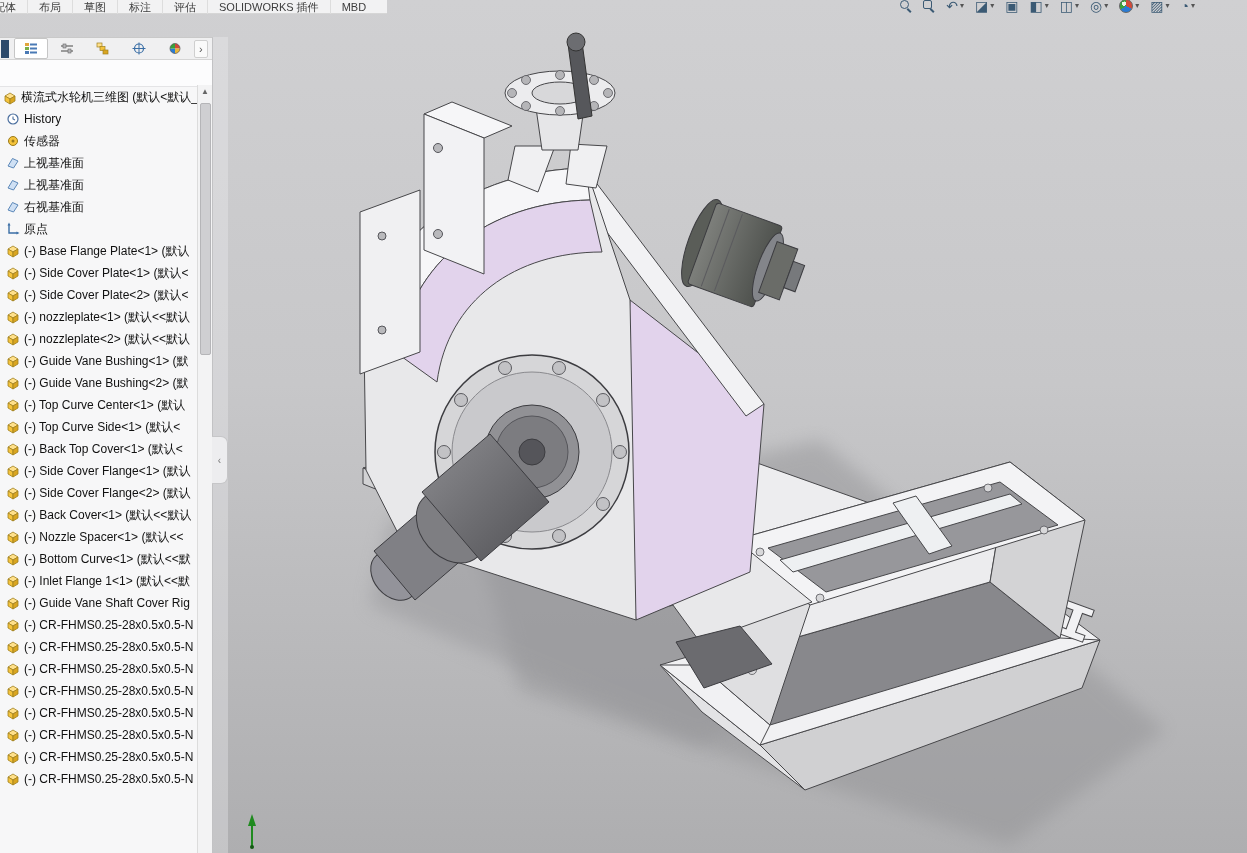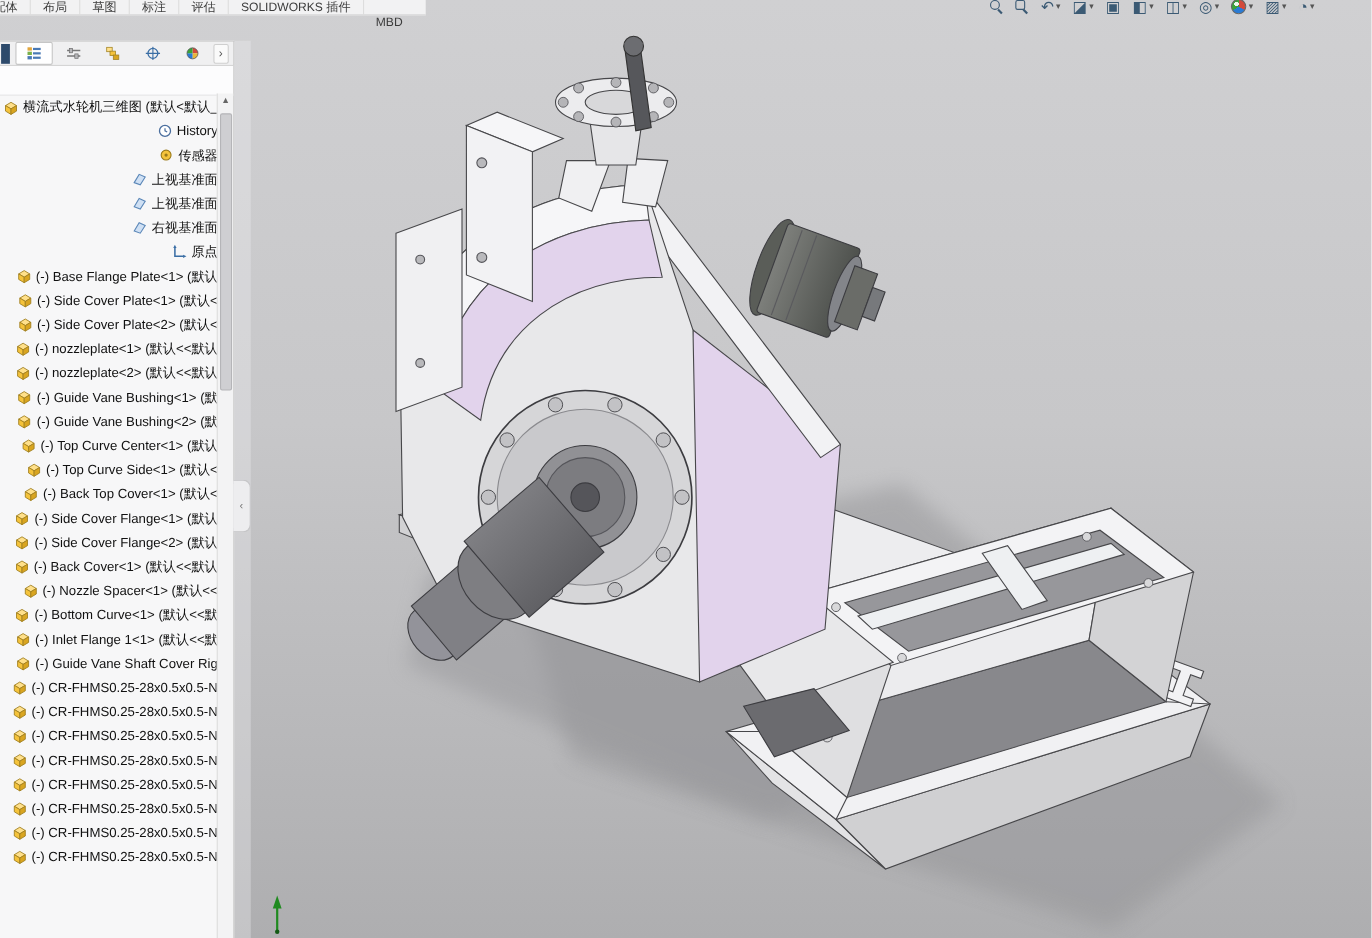--- a/index.html
+++ b/index.html
@@ -6,21 +6,21 @@
   body{width:1247px;height:853px;overflow:hidden;font-family:"Liberation Sans",sans-serif;}
   .app{position:relative;width:1247px;height:853px;background:#f1f1f1;overflow:hidden;}
 
   
   .viewport{position:absolute;inset:0;background:linear-gradient(180deg,#d0d0d2 0%,#c7c7c9 45%,#aeaeb0 100%);}
   .viewport svg{position:absolute;left:0;top:0;}
 
   
   .command-tabs{position:absolute;top:0;left:-34px;height:13px;background:#f2f2f3;border-bottom:1px solid #d6d6d6;display:flex;align-items:flex-start;padding:0 10px 0 6px;z-index:30;}
   .ctab{font-size:11px;color:#3c3c3c;padding:0 11px;border-right:1px solid #ddd;line-height:14px;white-space:nowrap;}
-  .ctab:last-child{border-right:none;margin-top:14px;}
+  .ctab:last-child{border-right:none;}
 
   
   .headsup{position:absolute;top:-5px;right:52px;display:flex;gap:11px;align-items:center;height:21px;z-index:25;}
   .hu-item{display:flex;align-items:center;gap:2px;}
   .hu-glyph{font-size:14px;color:#3b5a74;line-height:14px;}
   .caret{font-size:8px;color:#555;}
   .mag{position:relative;width:12px;height:12px;display:inline-block;}
   .mag::before{content:"";position:absolute;left:0;top:0;width:7px;height:7px;border:1.6px solid #3b5a74;border-radius:50%;}
   .mag.area::before{border-radius:2px;}
   .mag::after{content:"";position:absolute;left:8px;top:8px;width:5px;height:2px;background:#3b5a74;transform:rotate(45deg);transform-origin:0 0;}
@@ -28,21 +28,21 @@
   
   .feature-panel{position:absolute;left:0;top:37px;width:212px;bottom:0;background:#f7f7f8;border-top:1px solid #c9c9c9;border-right:1px solid #c2c2c4;z-index:20;}
   .panel-tabs{height:21px;display:flex;align-items:center;background:#f0f0f1;border-bottom:1px solid #d5d5d5;padding-left:1px;gap:2px;}
   .pin-stub{width:9px;height:18px;background:#2d4a6b;margin-right:3px;}
   .ptab{width:36px;height:19px;display:flex;align-items:center;justify-content:center;border:1px solid transparent;border-radius:2px;}
   .ptab.active{background:#ffffff;border-color:#c6c6c6;}
   .panel-chevron{margin-left:auto;margin-right:4px;width:14px;height:16px;display:flex;align-items:center;justify-content:center;font-size:11px;color:#555;border:1px solid #cfcfcf;background:#fafafa;border-radius:2px;}
   .breadcrumb-row{height:26px;background:#fcfcfd;border-bottom:1px solid #e4e4e6;}
   .assembly-row{height:21px;display:flex;align-items:center;padding-left:3px;font-size:12px;color:#111;white-space:nowrap;overflow:hidden;}
   .tree{position:absolute;left:0;right:14px;top:70px;bottom:0;overflow:hidden;}
-  .row{height:22px;display:flex;align-items:center;padding-left:6px;font-size:12px;color:#111;white-space:nowrap;overflow:hidden;justify-content:flex-end;}
+  .row{height:22px;display:flex;align-items:center;padding-left:6px;font-size:12px;color:#111;white-space:nowrap;overflow:hidden;}
   .ti{width:14px;height:14px;margin-right:4px;flex:none;}
   .lbl{overflow:hidden;white-space:nowrap;}
 
   
   .vscroll{position:absolute;right:0;top:47px;bottom:0;width:14px;background:#f3f3f4;border-left:1px solid #dcdcdc;}
   .vs-up{height:14px;font-size:8px;color:#666;text-align:center;line-height:14px;}
   .vs-thumb{position:absolute;top:18px;left:2px;width:9px;height:250px;background:#cfcfd2;border:1px solid #b5b5b8;border-radius:2px;}
 
   
   .splitter{position:absolute;left:212px;top:37px;bottom:0;width:16px;background:rgba(238,238,240,0.35);z-index:19;}

